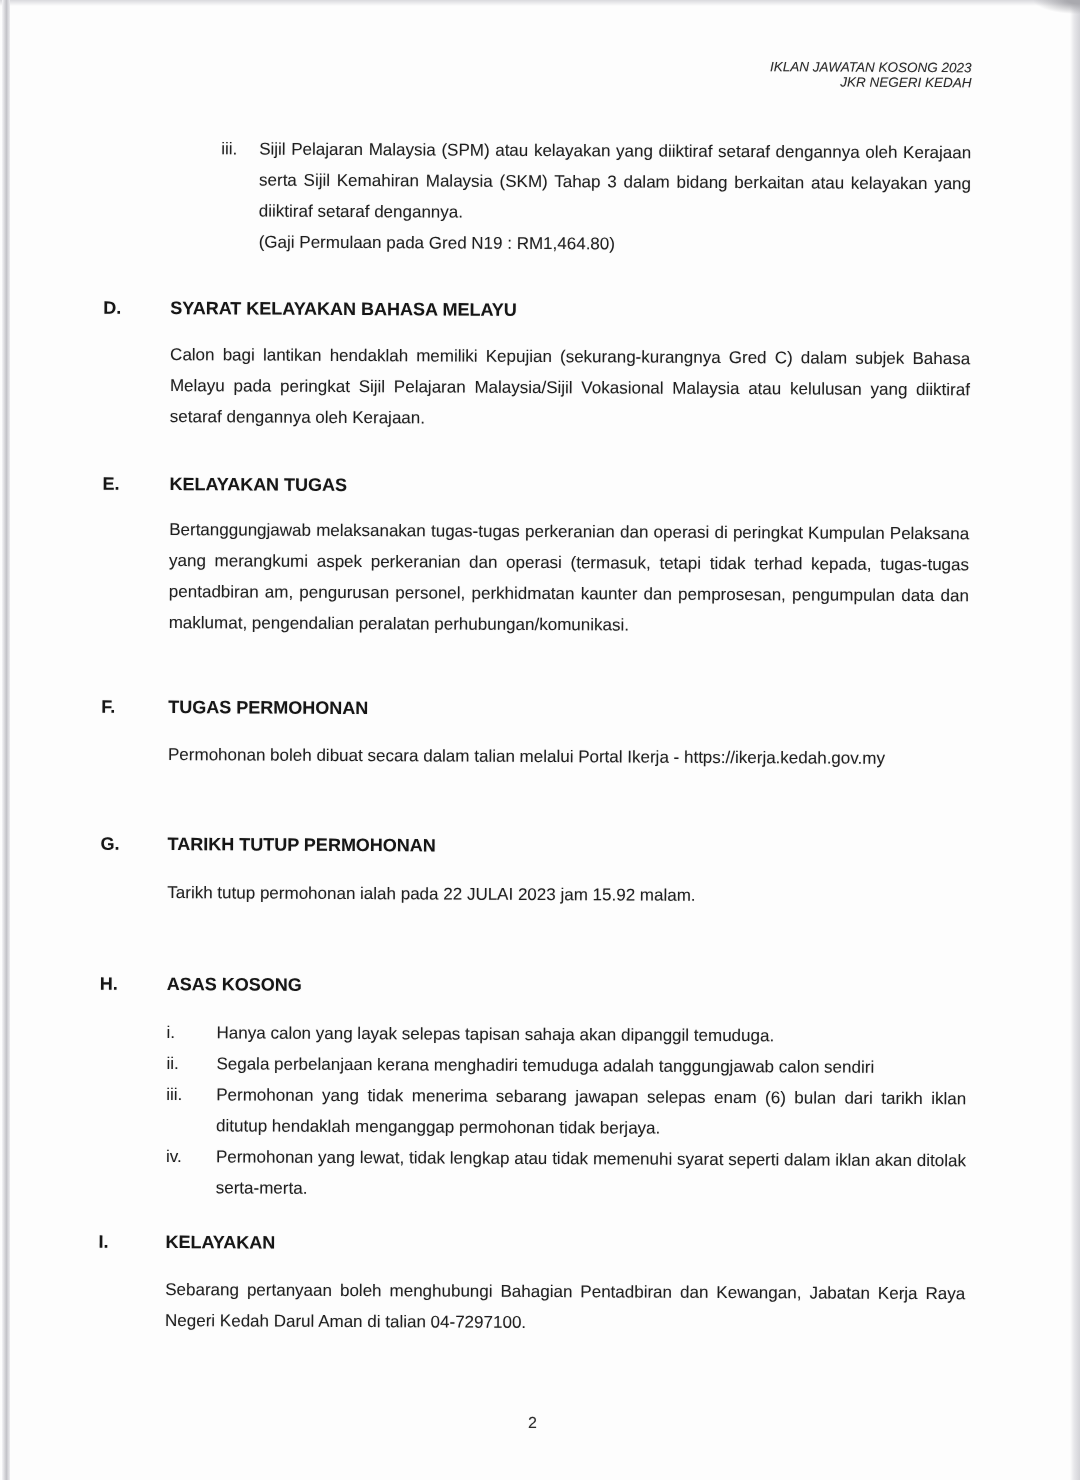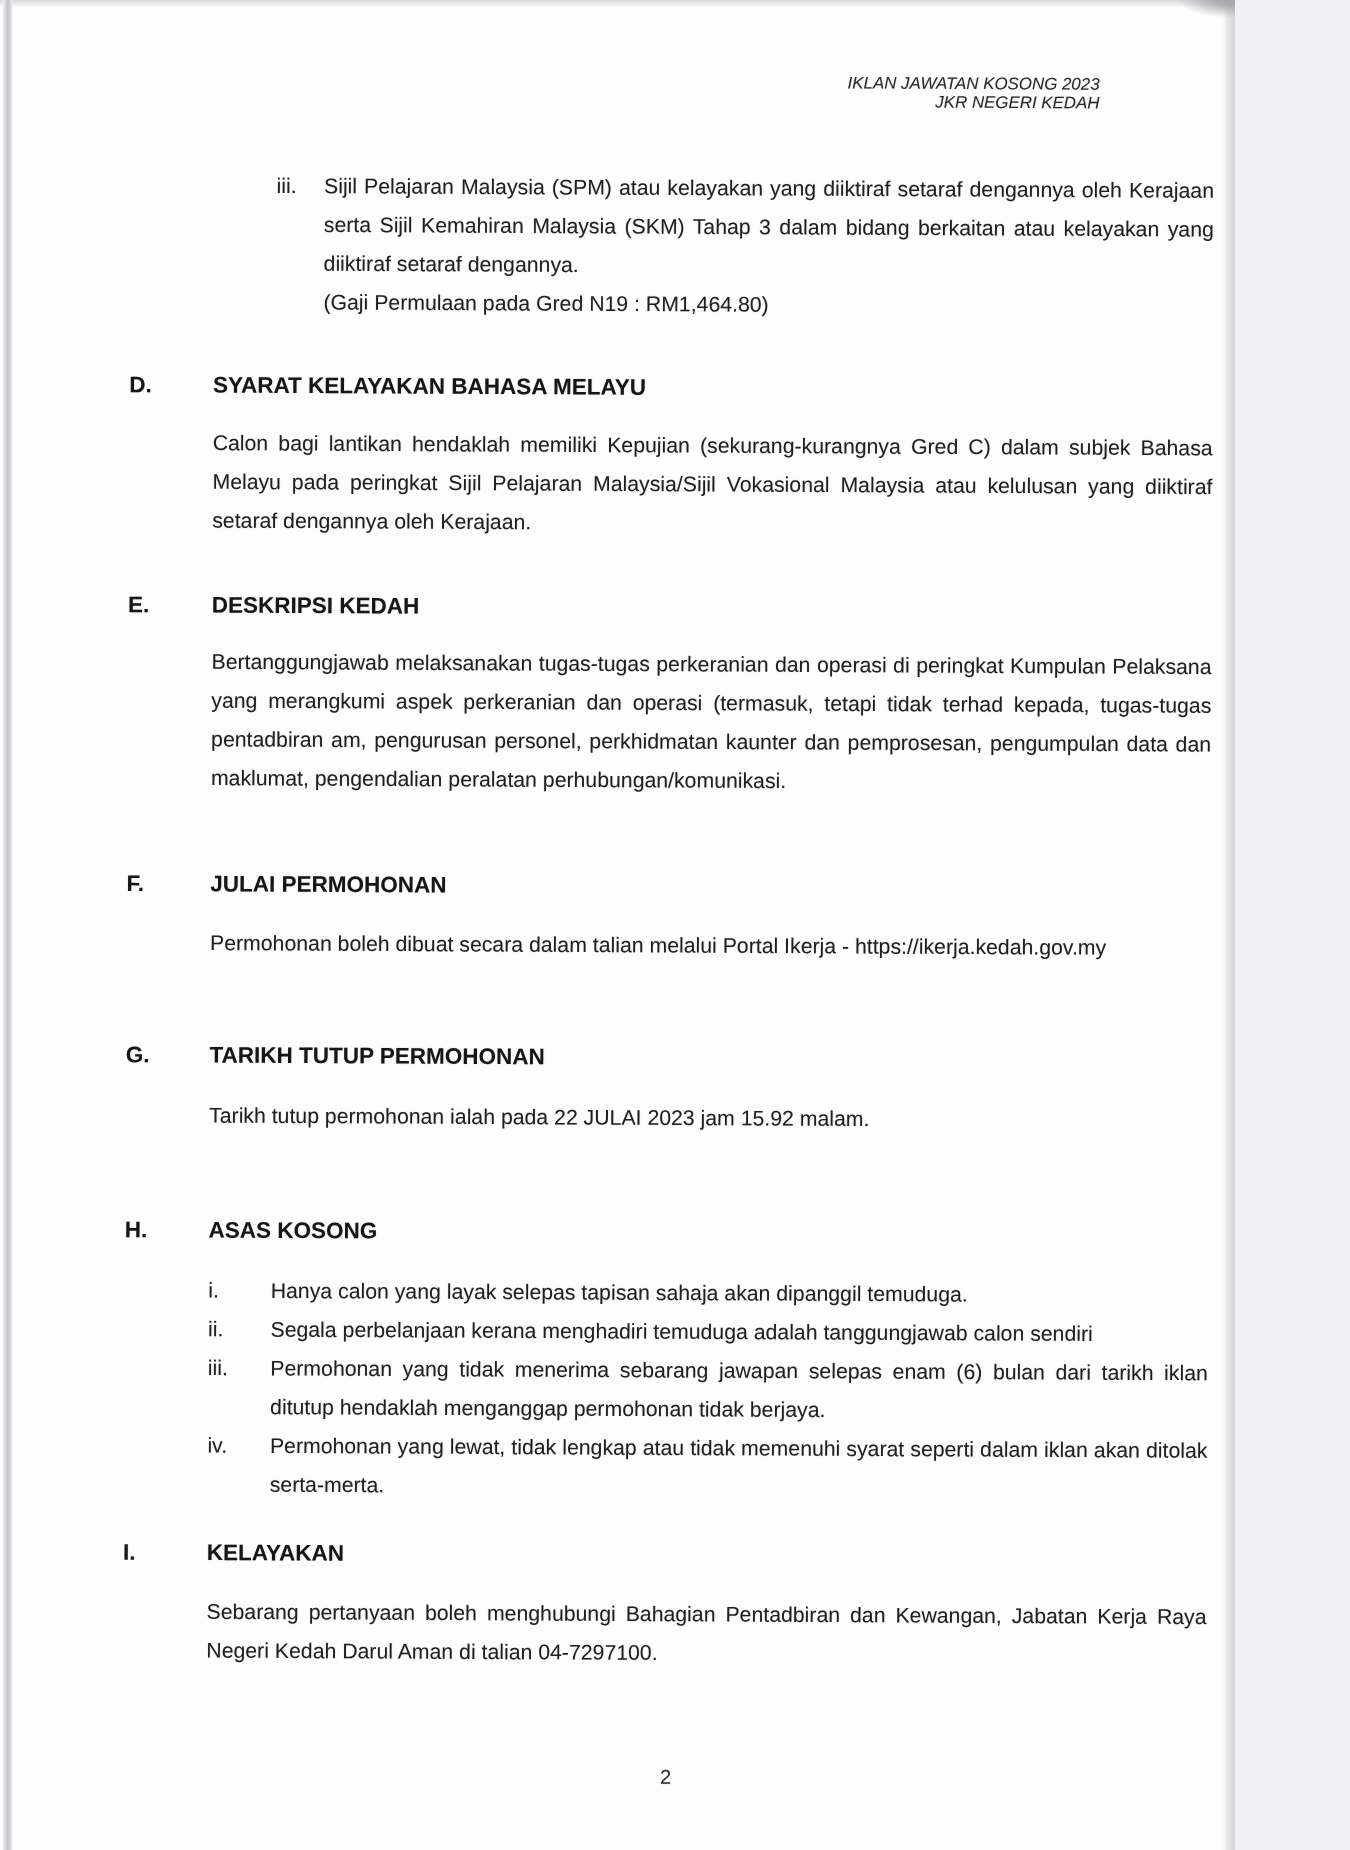--- a/index.html
+++ b/index.html
@@ -4,21 +4,21 @@
 <style>
   html, body { margin: 0; padding: 0; }
   body {
     width: 1080px; height: 1480px;
     background: #f1f1f4;
     font-family: "Liberation Sans", sans-serif;
     overflow: hidden;
   }
   .photo {
     position: relative;
-    width: 988px; height: 1480px;
+    width: 1080px; height: 1480px;
     background: #fdfdfd;
     overflow: hidden;
   }
   
   .edge-left {
     position: absolute; left: 2px; top: 0; bottom: 0; width: 8px;
     background: linear-gradient(to right, #f5f5f7, #c3c3c8 55%, #ededf0);
   }
   .edge-top {
     position: absolute; left: 0; right: 0; top: 0; height: 6px;
@@ -116,27 +116,27 @@
     </div>
 
     <div class="sec-head" style="top:298px">
       <span class="letter">D.</span>
       <span>SYARAT KELAYAKAN BAHASA MELAYU</span>
     </div>
     <div class="sec-body body-text just" style="top:341px">Calon bagi lantikan hendaklah memiliki Kepujian (sekurang-kurangnya Gred C) dalam subjek Bahasa Melayu pada peringkat Sijil Pelajaran Malaysia/Sijil Vokasional Malaysia atau kelulusan yang diiktiraf setaraf dengannya oleh Kerajaan.</div>
 
     <div class="sec-head" style="top:474px">
       <span class="letter">E.</span>
-      <span>DESKRIPSI KEDAH</span>
+      <span>KELAYAKAN TUGAS</span>
     </div>
     <div class="sec-body body-text just" style="top:516px">Bertanggungjawab melaksanakan tugas-tugas perkeranian dan operasi di peringkat Kumpulan Pelaksana yang merangkumi aspek perkeranian dan operasi (termasuk, tetapi tidak terhad kepada, tugas-tugas pentadbiran am, pengurusan personel, perkhidmatan kaunter dan pemprosesan, pengumpulan data dan maklumat, pengendalian peralatan perhubungan/komunikasi.</div>
 
     <div class="sec-head" style="top:697px">
       <span class="letter">F.</span>
-      <span>JULAI PERMOHONAN</span>
+      <span>TUGAS PERMOHONAN</span>
     </div>
     <div class="sec-body body-text" style="top:741px">Permohonan boleh dibuat secara dalam talian melalui Portal Ikerja - https://ikerja.kedah.gov.my</div>
 
     <div class="sec-head" style="top:834px">
       <span class="letter">G.</span>
       <span>TARIKH TUTUP PERMOHONAN</span>
     </div>
     <div class="sec-body body-text" style="top:879px"><span>Tarikh tutup permohonan ialah pada </span><span class="bold">22 JULAI 2023</span><span> jam </span><span class="bold">15.92 malam</span><span>.</span></div>
 
     <div class="sec-head" style="top:974px">

